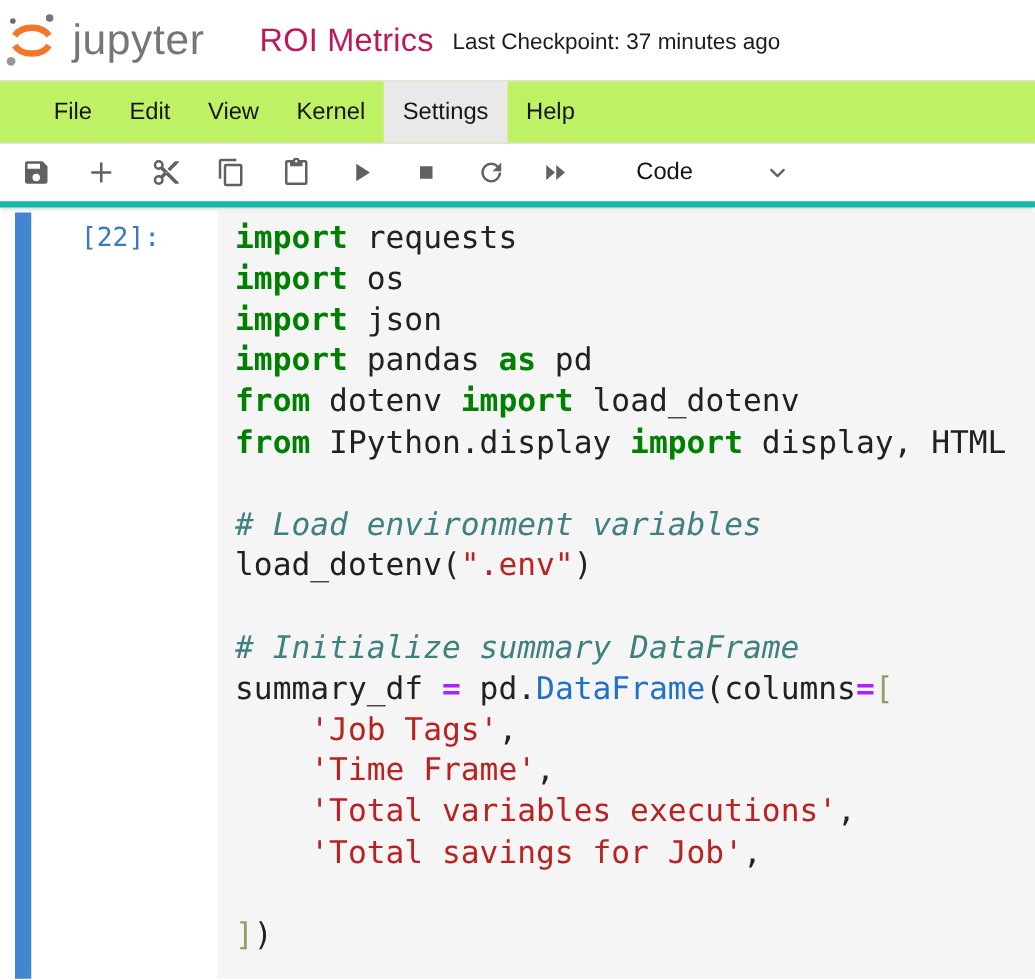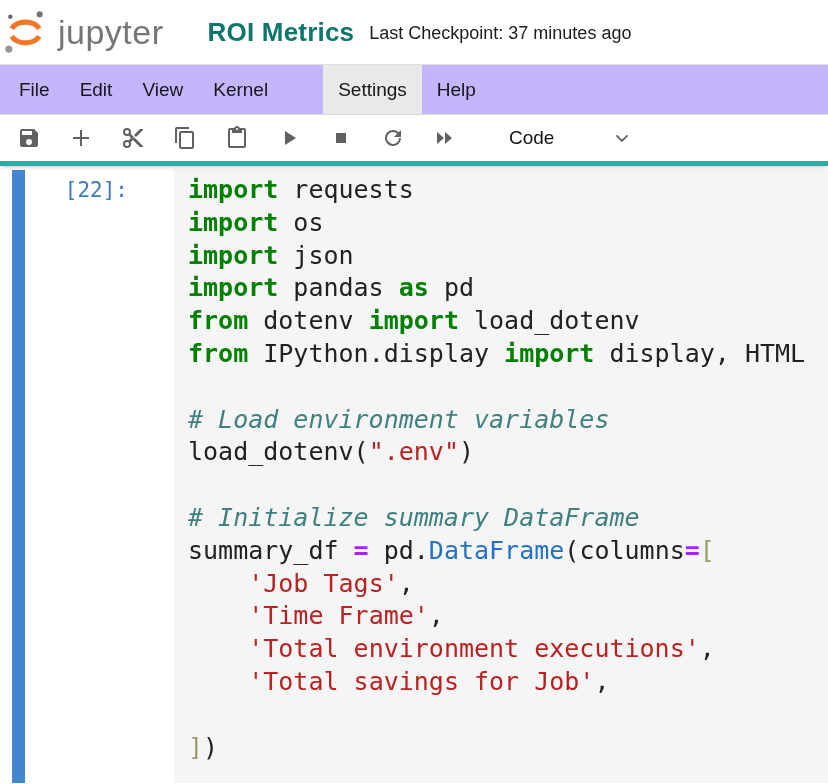--- a/index.html
+++ b/index.html
@@ -4,28 +4,28 @@
 <style>
   * { box-sizing: border-box; margin: 0; padding: 0; }
   html,body { width:828px; height:784px; overflow:hidden; background:#fff;
     font-family:"Liberation Sans", sans-serif; }
 
   
   .header { height:65px; display:flex; align-items:center; padding-left:2px;
     border-bottom:1px solid #e0e0e0; background:#fff; }
   .logo { display:flex; align-items:center; cursor:pointer; }
   .wordmark { font-size:34px; color:#767677; margin-left:9px; letter-spacing:.5px; font-weight:400; }
-  .nb-title { font-size:26px; font-weight:700; color:#0f766e; margin-left:44px; letter-spacing:.2px; }
+  .nb-title { font-size:26px; font-weight:400; color:#be185d; margin-left:44px; letter-spacing:.2px; }
   .checkpoint { font-size:18px; color:#1c1c1c; margin-left:15px; margin-top:3px; }
 
   
-  .menubar { height:50px; display:flex; align-items:stretch; padding-left:4px;
-    border-bottom:1px solid #dadada; background:#c4b5fd; font-size:19px; color:#161616; }
+  .menubar { height:50px; display:flex; align-items:stretch; padding-left:28px;
+    border-bottom:1px solid #dadada; background:#bef264; font-size:19px; color:#161616; }
   .menu-item { display:flex; align-items:center; padding:0 15px; cursor:pointer; }
-  .menu-item.active { background:var(--c-menu_highlight,#e9e9e9);margin-left:40px; }
+  .menu-item.active { background:var(--c-menu_highlight,#e9e9e9); }
 
   
   .toolbar { height:51px; display:flex; align-items:center; padding-left:17px;
     background:#fff; border-bottom:5px solid #14b8a6;
     box-shadow:0 2px 4px -1px rgba(0,0,0,.22); position:relative; z-index:2; }
   .tb-btn { width:24px; height:24px; margin-right:28px; border:none; background:none;
     color:var(--c-icon_gray,#616161); cursor:pointer; padding:0; }
   .tb-btn svg { width:100%; height:100%; display:block; }
   .celltype { display:flex; align-items:center; margin-left:24px; cursor:pointer; }
   .celltype-label { font-size:19px; color:#141414; }
@@ -147,19 +147,19 @@
         <div class="line"><span class="t-kw">from</span><span class="t-txt"> dotenv </span><span class="t-kw">import</span><span class="t-txt"> load_dotenv</span></div>
         <div class="line"><span class="t-kw">from</span><span class="t-txt"> IPython.display </span><span class="t-kw">import</span><span class="t-txt"> display, HTML</span></div>
         <div class="line"></div>
         <div class="line"><span class="t-com"># Load environment variables</span></div>
         <div class="line"><span class="t-txt">load_dotenv(</span><span class="t-str">".env"</span><span class="t-txt">)</span></div>
         <div class="line"></div>
         <div class="line"><span class="t-com"># Initialize summary DataFrame</span></div>
         <div class="line"><span class="t-txt">summary_df </span><span class="t-op">=</span><span class="t-txt"> pd.</span><span class="t-cls">DataFrame</span><span class="t-txt">(columns</span><span class="t-op">=</span><span class="t-brkt">[</span></div>
         <div class="line"><span class="t-txt">    </span><span class="t-str">'Job Tags'</span><span class="t-txt">,</span></div>
         <div class="line"><span class="t-txt">    </span><span class="t-str">'Time Frame'</span><span class="t-txt">,</span></div>
-        <div class="line"><span class="t-txt">    </span><span class="t-str">'Total environment executions'</span><span class="t-txt">,</span></div>
+        <div class="line"><span class="t-txt">    </span><span class="t-str">'Total variables executions'</span><span class="t-txt">,</span></div>
         <div class="line"><span class="t-txt">    </span><span class="t-str">'Total savings for Job'</span><span class="t-txt">,</span></div>
         <div class="line"><span class="t-txt">    </span></div>
         <div class="line"><span class="t-brkt">]</span><span class="t-txt">)</span></div>
       </div>
   </div>
 </main>
 
 </body></html>

